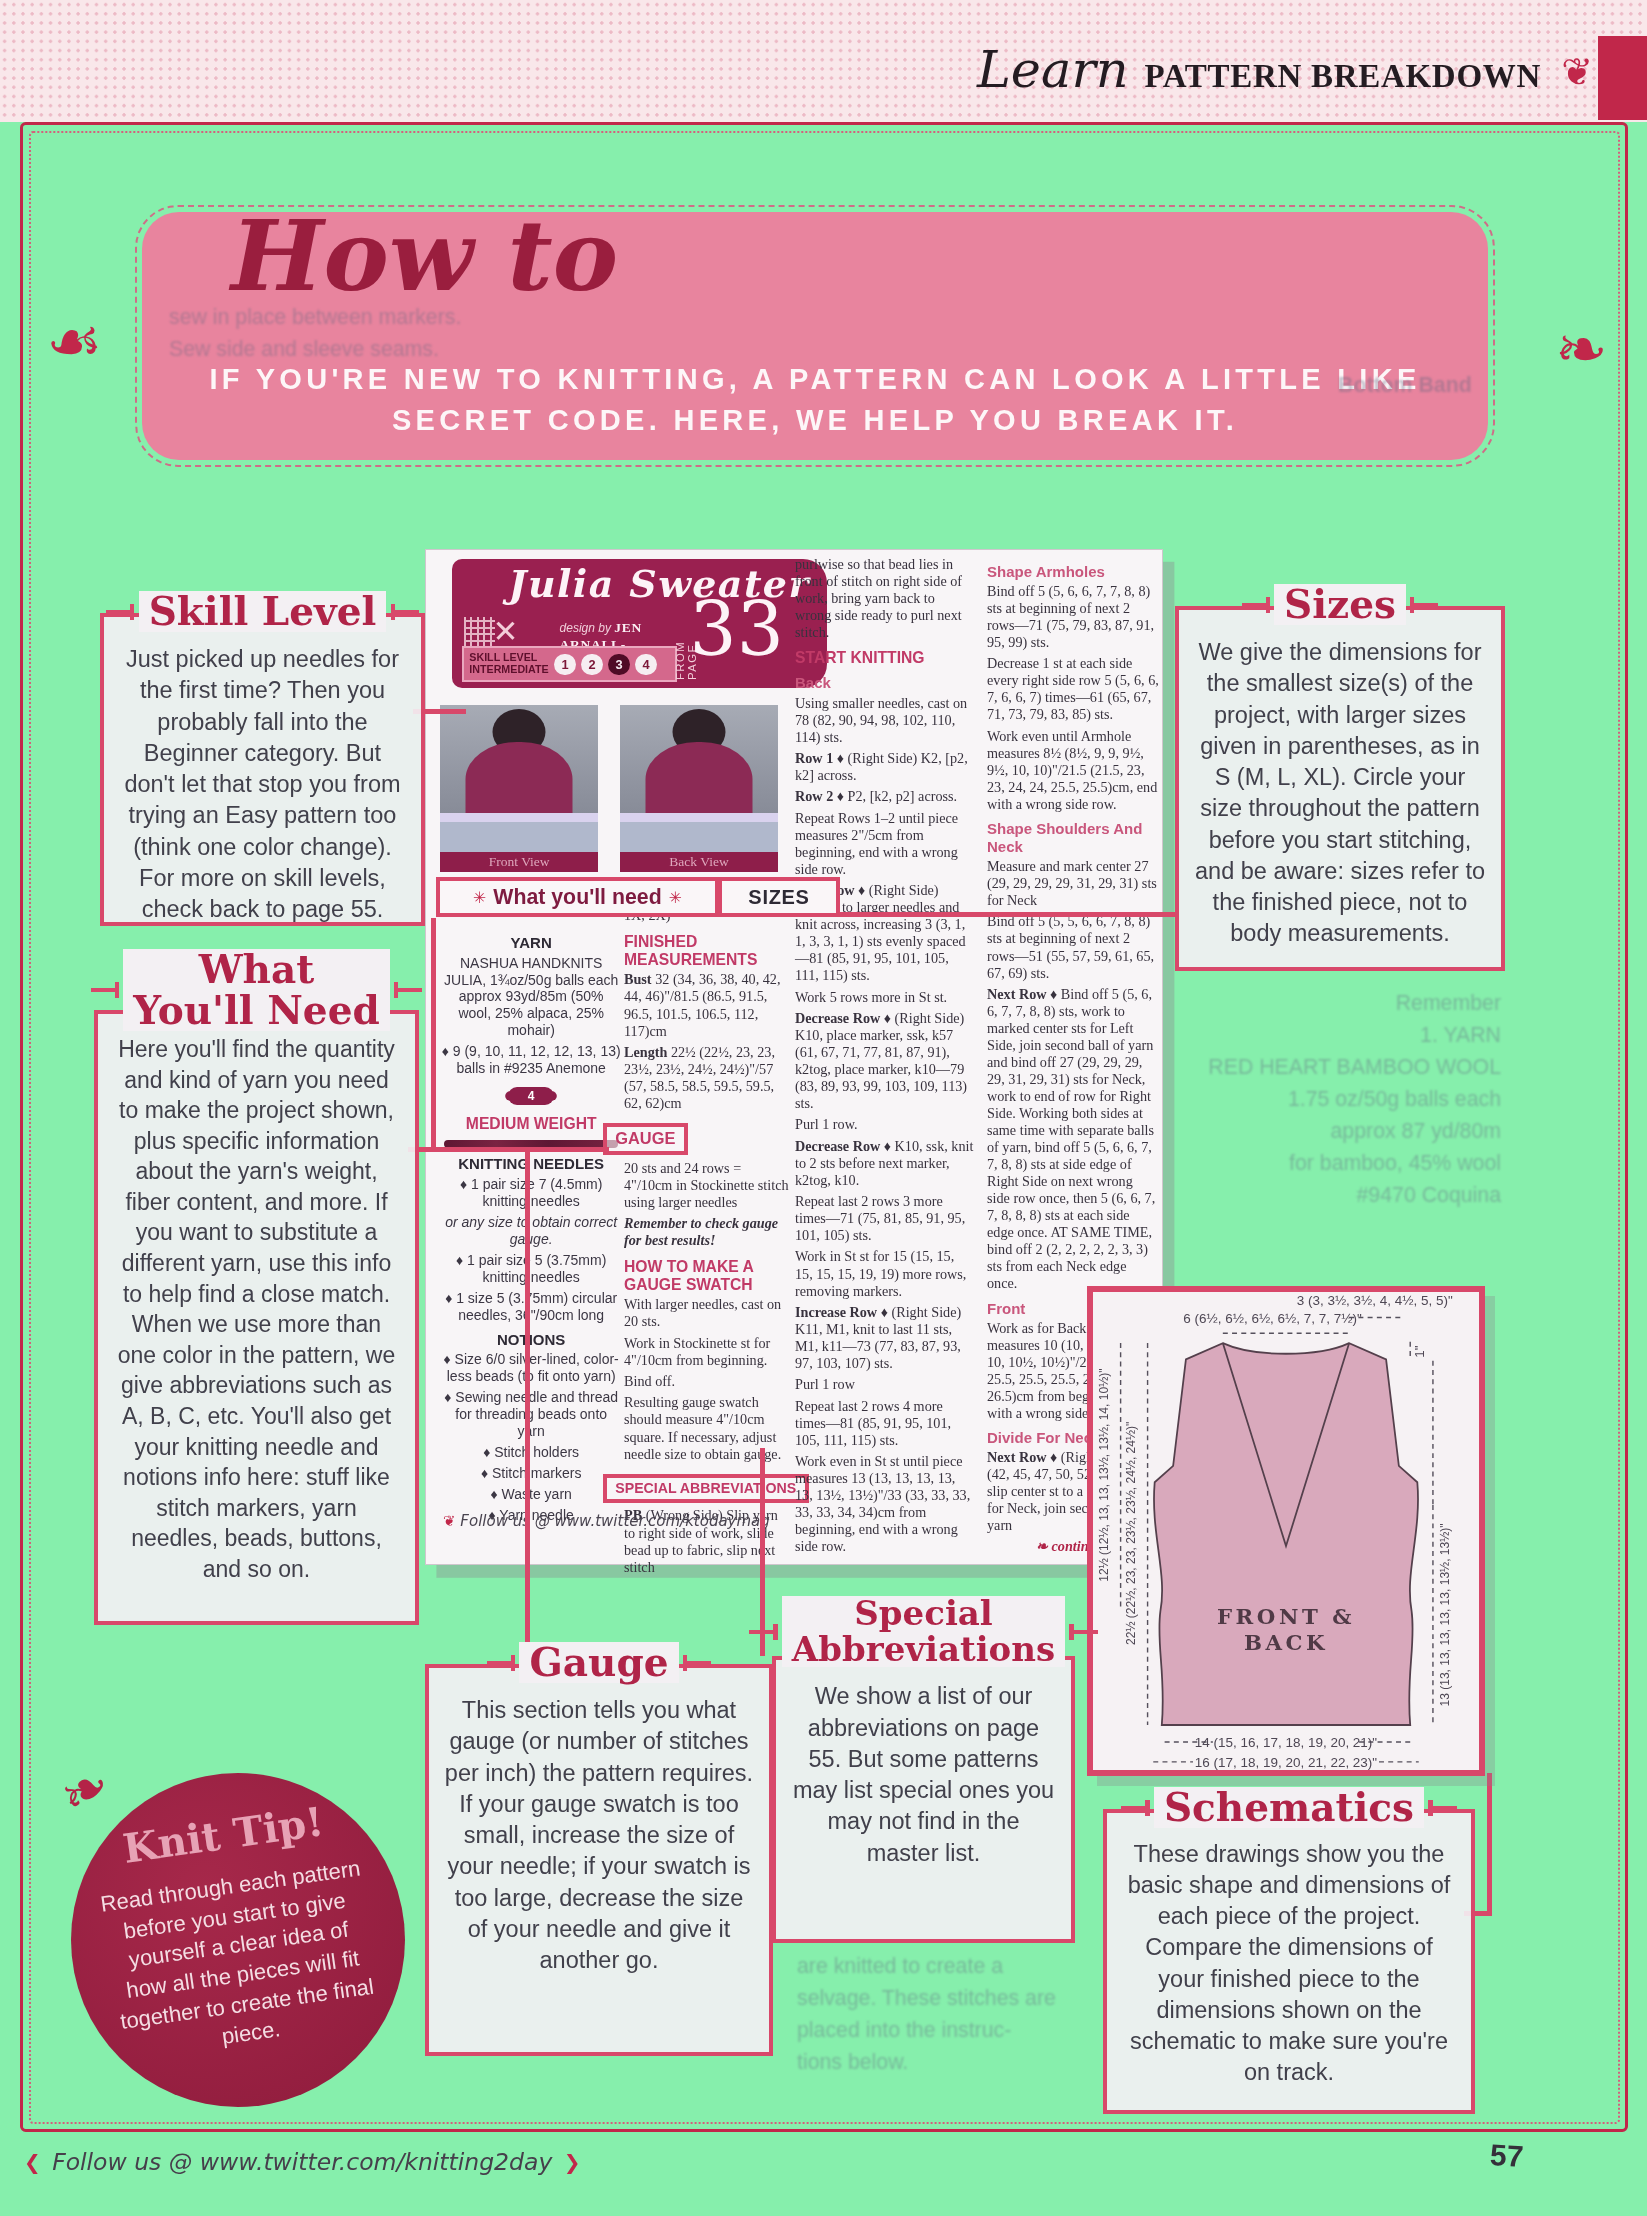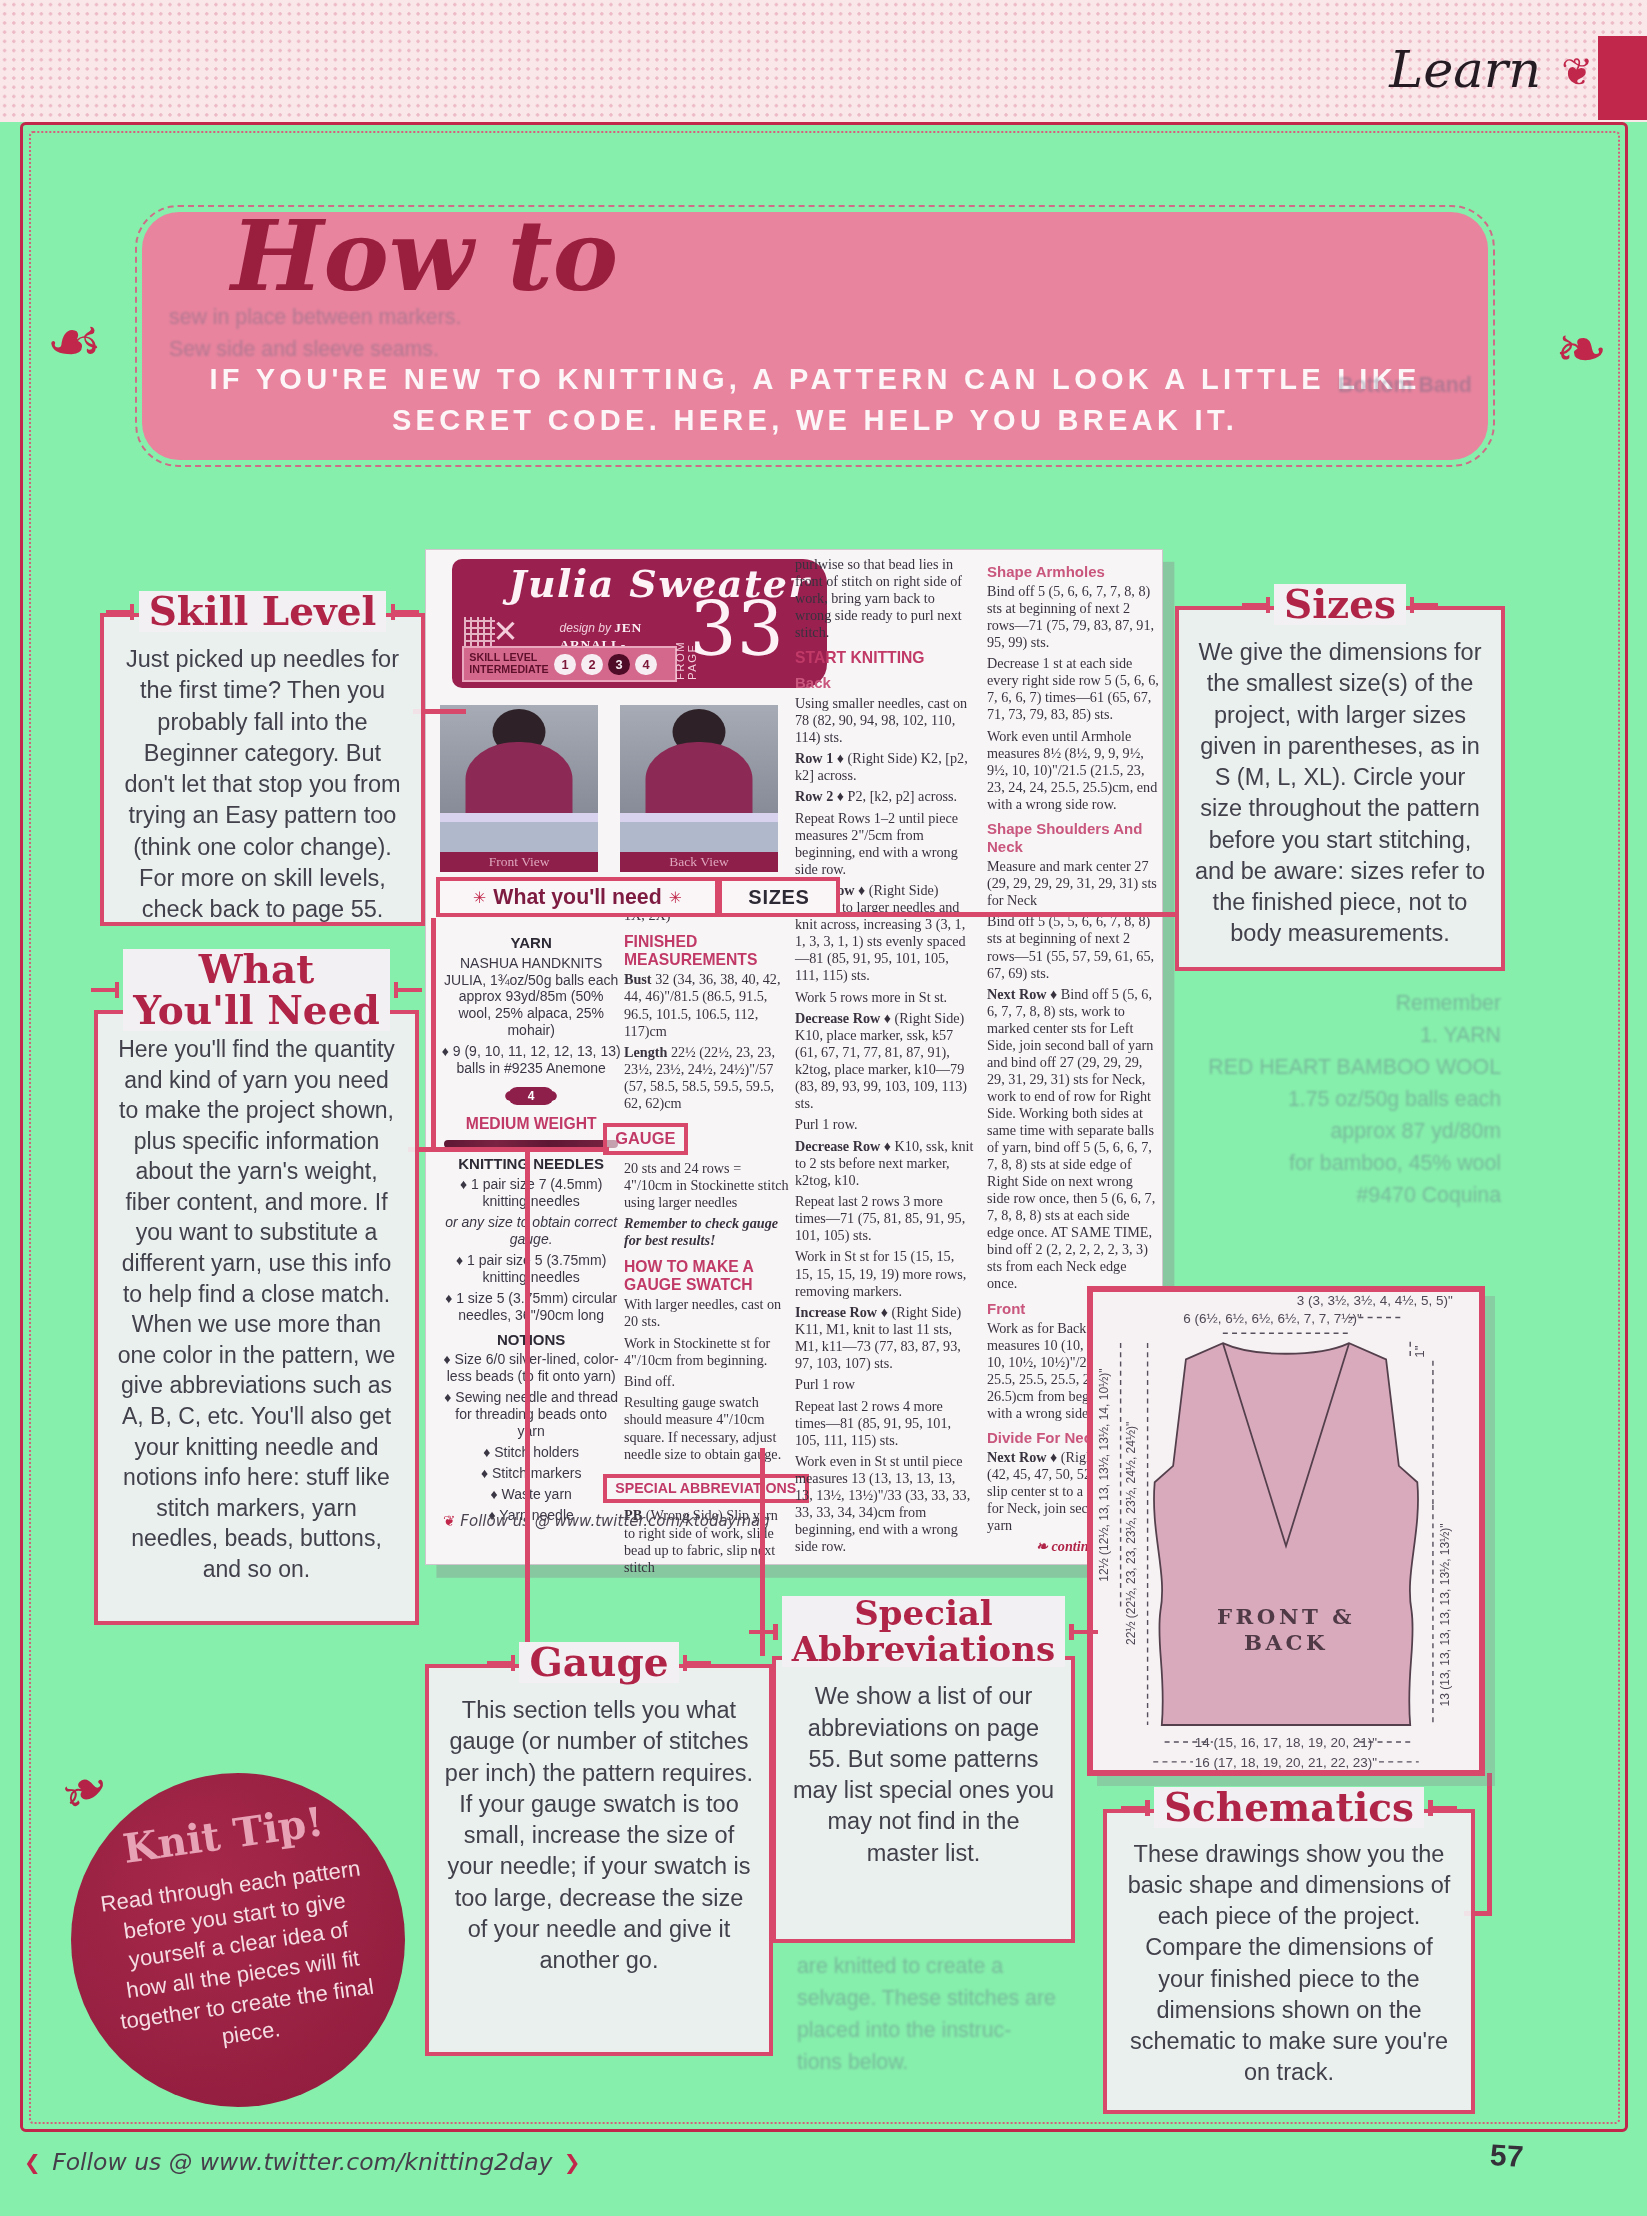--- a/index.html
+++ b/index.html
@@ -136,20 +136,21 @@
   #pagenum{position:absolute;right:125px;top:7.1px;font-weight:bold;font-size:30px;color:#35303a;transform:rotate(3deg);}
 </style>
 </head>
 <body>
 
 <div id="page">
 
   <div class="abs" id="topstrip">
     <div class="abs" id="masthead">
       <span class="script">Learn</span>
+      <span class="section">PATTERN BREAKDOWN</span>
     </div>
     <div class="abs" id="mast-flourish">❦</div>
     <div class="abs" id="mast-square"></div>
   </div>
 
   <div class="abs" id="frame"></div>
   <div class="abs" id="frame-inner"></div>
 
   <div class="abs ghost" style="left:169px;top:302px;">
     <div>sew in place between markers.</div>

